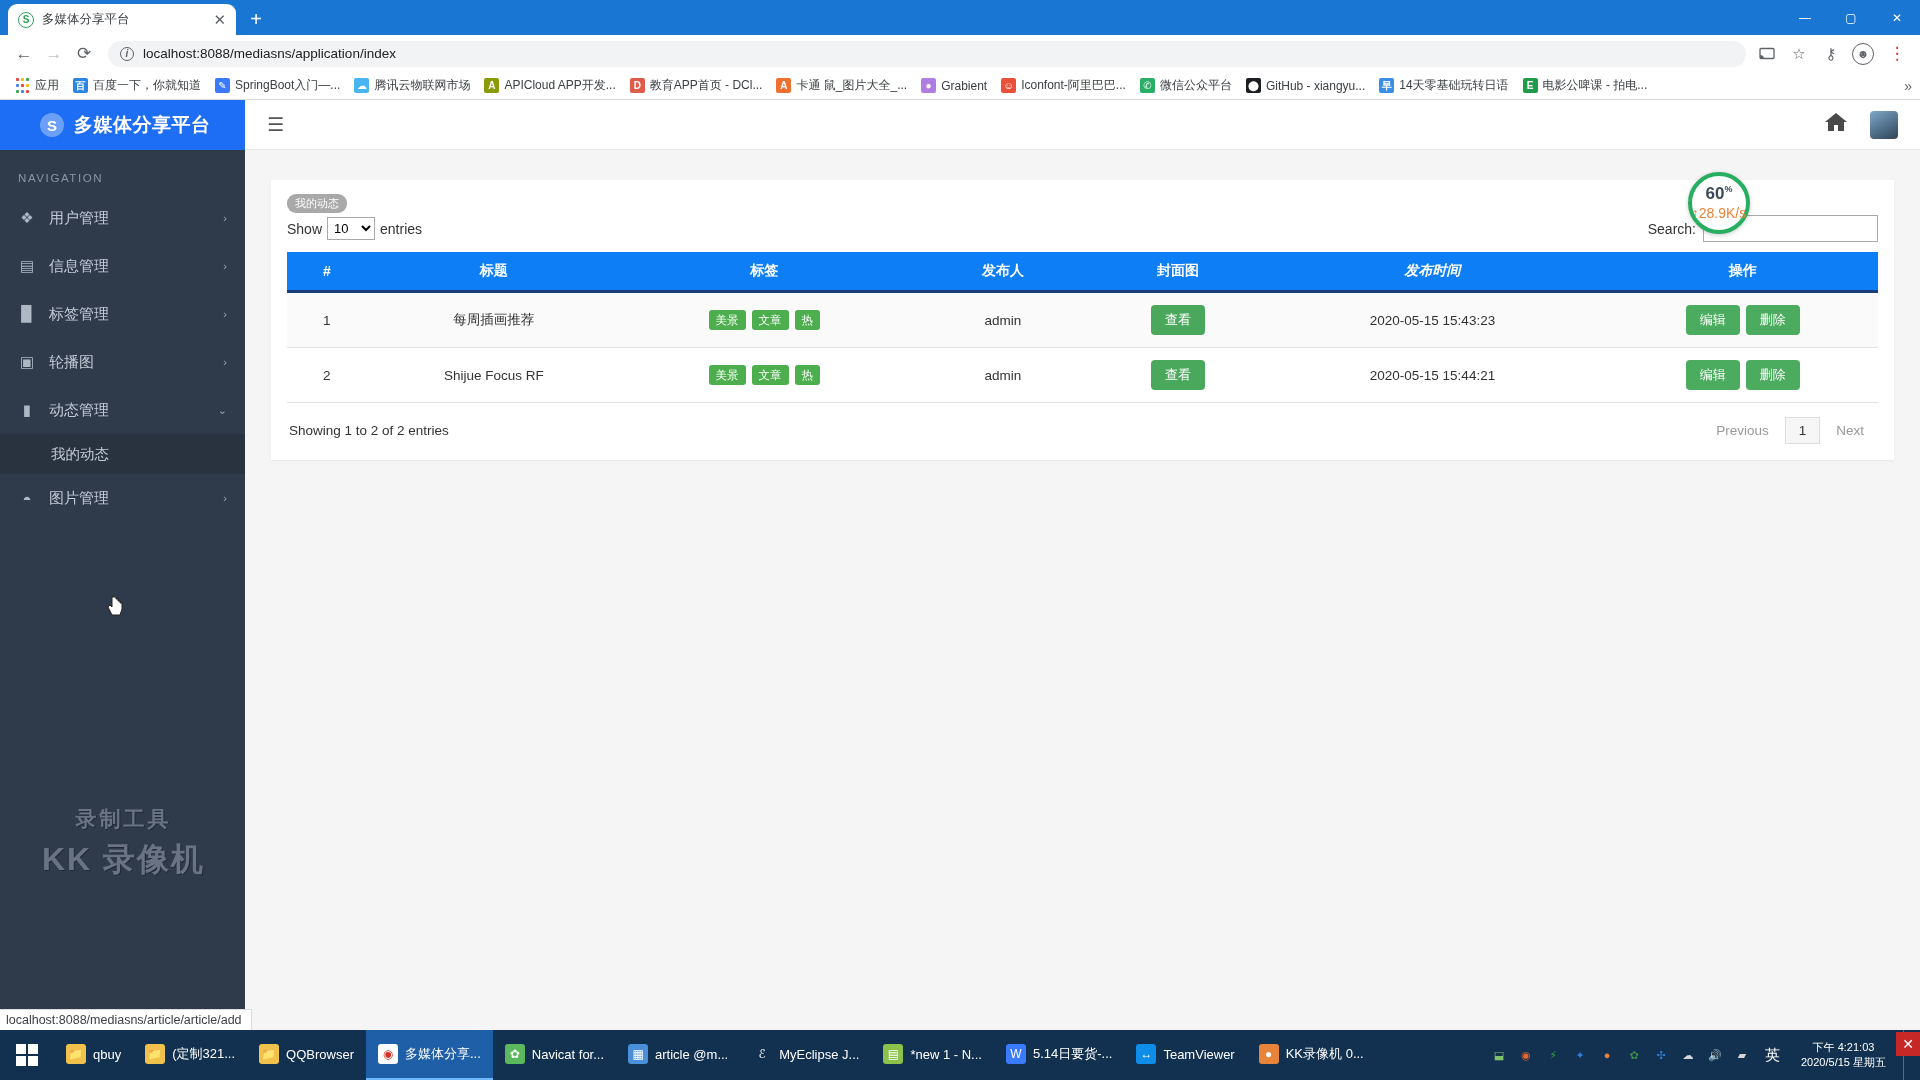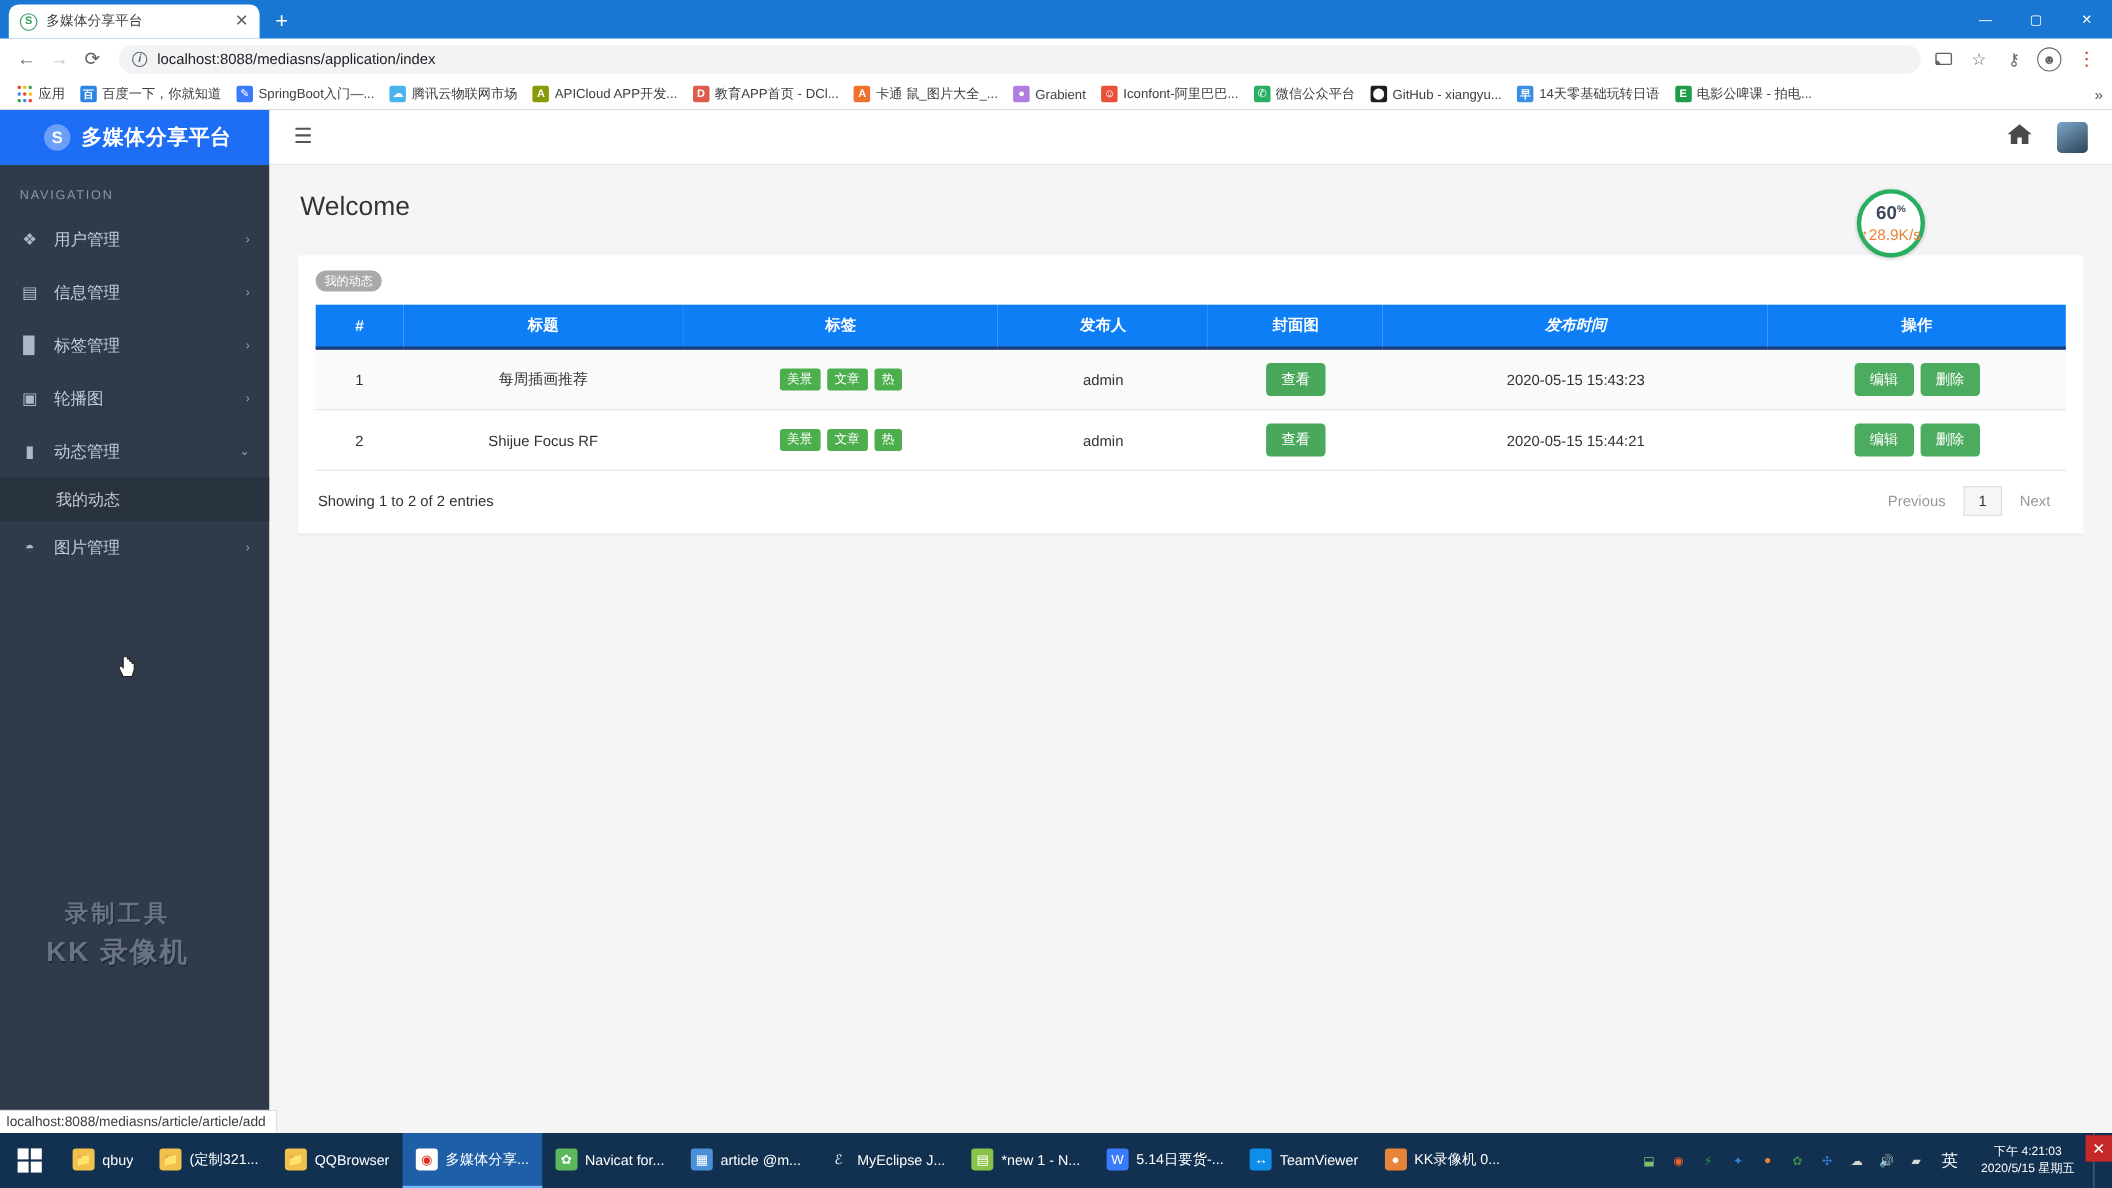--- a/index.html
+++ b/index.html
@@ -117,21 +117,21 @@
   .nav-sub {
     height: 40px; display: flex; align-items: center; padding-left: 51px;
     color: #c3cbd6; font-size: 14.5px; cursor: pointer; background: #29333f;
   }
   .nav-sub.hovered { background: #222b36; }
   .watermark {
     position: absolute; left: 42px; bottom: 148px; text-align: center;
     color: #7d8796; opacity: .75; pointer-events: none; user-select: none;
   }
   .wm1 { font-size: 21px; font-weight: bold; letter-spacing: 3px; text-shadow: 1px 1px 0 #1e252f; }
-  .wm2 { font-size: 25px; font-weight: bold; letter-spacing: 2px; margin-top: 5px; text-shadow: 1px 1px 0 #1e252f; }
+  .wm2 { font-size: 32px; font-weight: bold; letter-spacing: 2px; margin-top: 5px; text-shadow: 1px 1px 0 #1e252f; }
 
   
   .main { flex: 1; display: flex; flex-direction: column; background: #f5f5f5; min-width: 0; }
   .topbar {
     height: 50px; background: #ffffff; display: flex; align-items: center;
     padding: 0 22px; border-bottom: 1px solid #e7e7e7;
   }
   .hamburger { font-size: 19px; color: #555; cursor: pointer; }
   .topbar-right { margin-left: auto; display: flex; align-items: center; gap: 22px; }
   .home-icon { font-size: 22px; color: #4a4a4a; cursor: pointer; }
@@ -421,29 +421,39 @@
           <div class="home-icon">
             <svg width="24" height="22" viewBox="0 0 24 22">
                 <path d="M12 2 L23 11 h-3 v9 h-6 v-6 h-4 v6 H4 v-9 H1 Z" fill="#4a4a4a"></path>
               </svg>
           </div>
           <div class="user-avatar"></div>
         </div>
       </div>
 
       <div class="content">
-        <div class="welcome">Welcome</div>
 
         <div class="meter">
           <div class="meter-pct"><span>60</span><sup>%</sup></div>
           <div class="meter-sub">↑28.9K/s</div>
         </div>
 
         <div class="card">
           <div class="pill">我的动态</div>
+          <div class="toprow">
+            <div class="length-ctl">
+              <span>Show</span>
+              <select id="len-select"><option value="10">10</option><option value="25">25</option><option value="50">50</option><option value="100">100</option></select>
+              <span>entries</span>
+            </div>
+            <div class="search-ctl">
+              <span>Search:</span>
+              <input type="text" id="search-input" placeholder="" style="">
+            </div>
+          </div>
 
           <table class="dt">
             <thead>
                 <tr id="thead-row">
                   <th style="width: 5%;">#</th>
                   <th style="width: 16%;">标题</th>
                   <th style="width: 18%;">标签</th>
                   <th style="width: 12%;">发布人</th>
                   <th style="width: 10%;">封面图</th>
                   <th style="width: 22%; font-style: italic;">发布时间</th>

